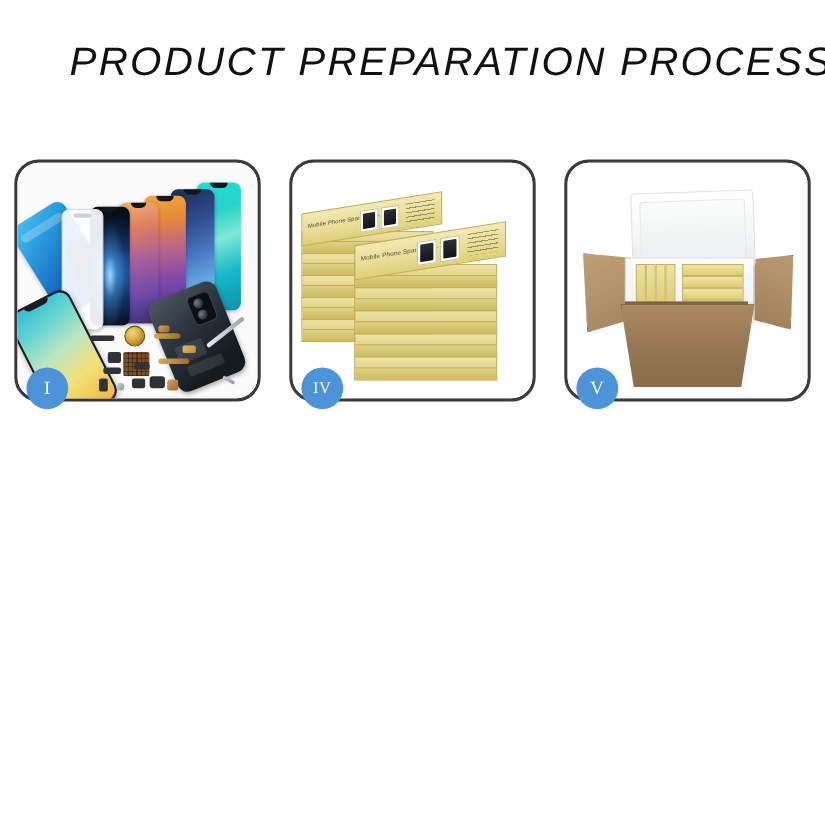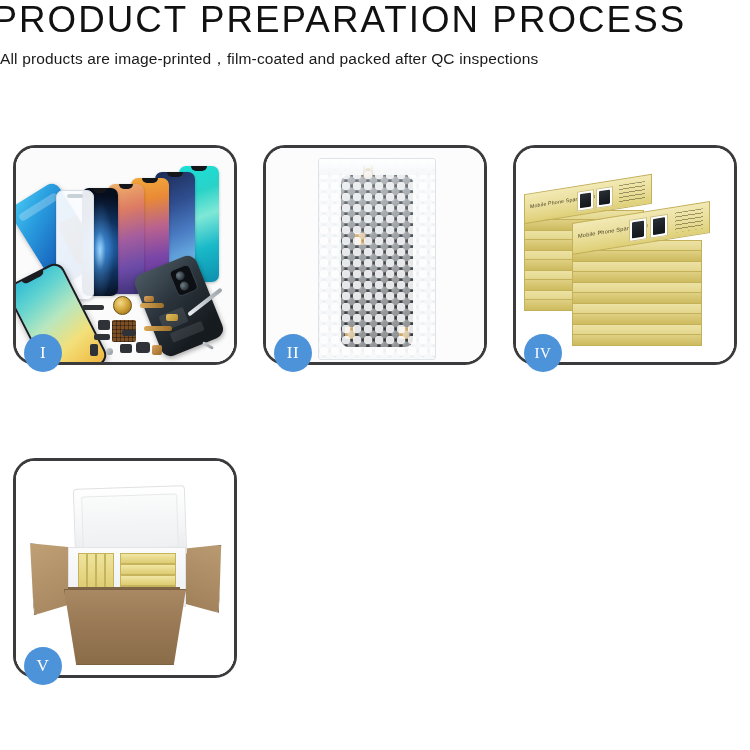--- a/index.html
+++ b/index.html
@@ -17,21 +17,23 @@
 
   .page {
     width: 750px;
     height: 750px;
     position: relative;
     background: #ffffff;
   }
 
   
   .header {
-    text-align: left;
+    padding-top: 36px;
+    text-align: right;
+    font-style: italic;
   }
   .title {
     font-family: "Liberation Sans", sans-serif;
     font-size: 36px;
     font-weight: 400;
     letter-spacing: 2.0px;
     color: #111111;
     line-height: 40px;
     transform: scaleX(1.02);
     white-space: nowrap;
@@ -425,21 +427,20 @@
     background:rgba(120,95,62,.55);
   }
 </style>
 </head>
 <body>
 
 <div class="page">
 
   <div class="header">
     <div class="title">PRODUCT PREPARATION PROCESS</div>
-    <div class="subtitle">All products are image-printed，film-coated and packed after QC inspections</div>
   </div>
 
   <div class="grid">
 
     <div class="panel">
       <div class="panel-inner">
         <div class="p1-bg"></div>
 
         <div class="lcd-blue">
             <div class="strip"></div>
@@ -479,37 +480,20 @@
         <div class="part" style="left:120px; top:194px; width:14px; height:11px; border-radius:3px;"></div>
         <div class="part copper" style="left:136px; top:197px; width:10px; height:10px;"></div>
         <div class="part" style="left:106px; top:182px; width:14px; height:6px;"></div>
         <div class="part gold" style="left:150px; top:166px; width:12px; height:7px;"></div>
         <div class="tool" style="left:168px; top:152px;"></div>
         <div class="part silver" style="left:186px; top:196px; width:12px; height:3px; transform:rotate(30deg);"></div>
       </div>
       <div class="badge">I</div>
     </div>
 
-    <div class="panel">
-      <div class="panel-inner">
-        <div class="p2-bg"></div>
-        <div class="bubblebag">
-          <div class="screen"></div>
-          <div class="flexstrip"></div>
-          <div class="tape" style="left:44px; top:6px;"></div>
-          <div class="tape" style="left:36px; top:74px;"></div>
-          <div class="tape" style="left:26px; top:168px;"></div>
-          <div class="tape" style="left:80px; top:168px;"></div>
-          <div class="bubbles"></div>
-          <div class="bubbles2"></div>
-          <div class="bagtop"></div>
-        </div>
-      </div>
-      <div class="badge">II</div>
-    </div>
 
 
     <div class="panel">
       <div class="panel-inner">
         <div class="p4-bg"></div>
         <div class="stack">
 
           <div class="sbox" style="left:8px; top:62px; width:118px; height:19px;">
               <div class="side"></div>
             </div>

